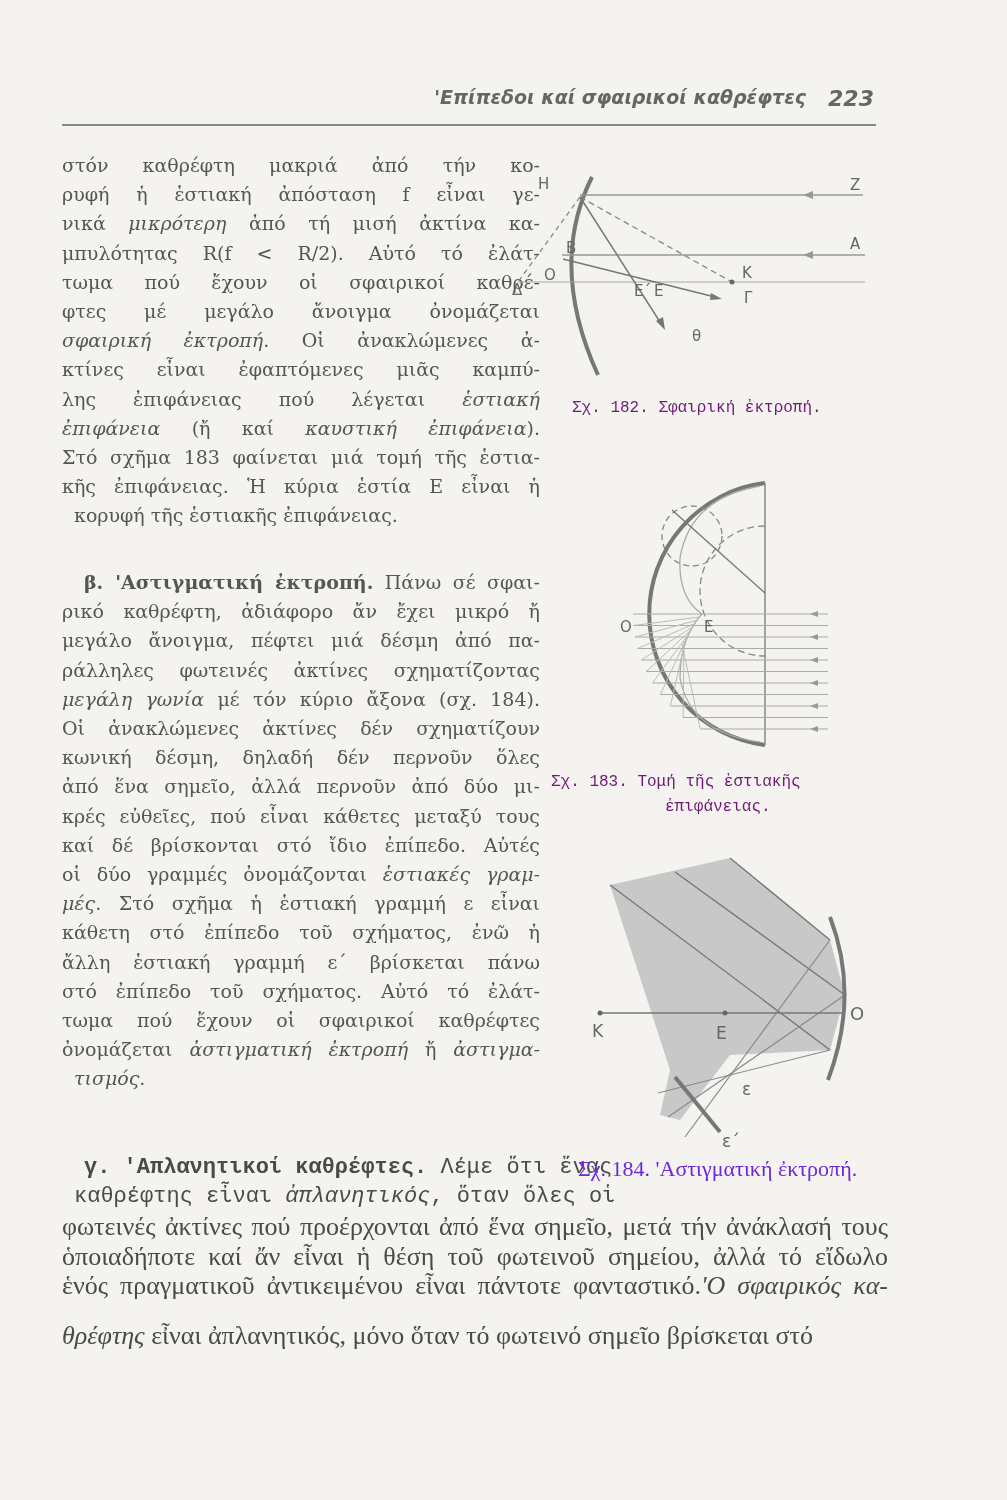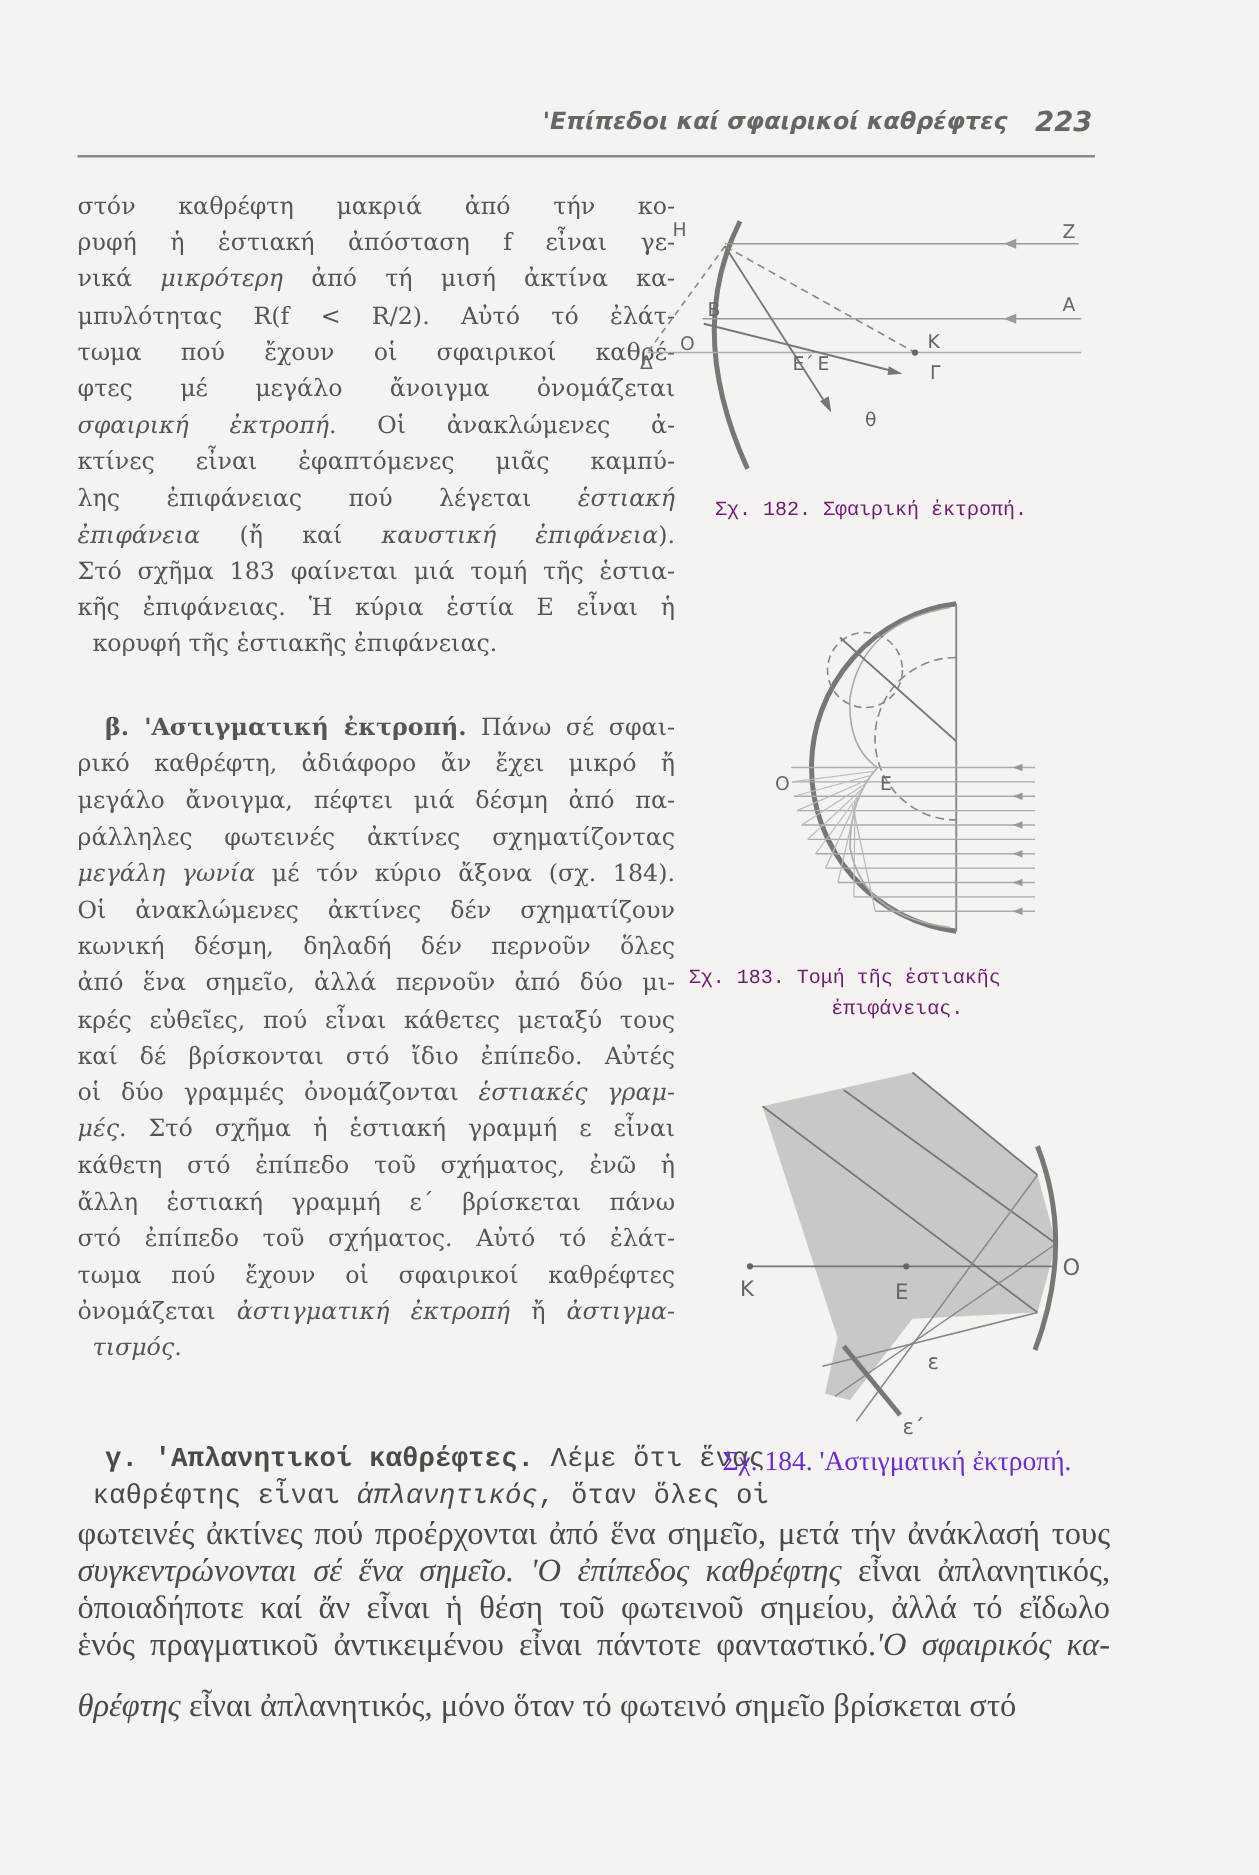--- a/index.html
+++ b/index.html
@@ -94,21 +94,20 @@
     <span class="line">τωμα πού ἔχουν οἱ σφαιρικοί καθρέφτες</span>
     <span class="line"><span>ὀνομάζεται </span><span class="it">ἀστιγματική ἐκτροπή</span><span> ἤ </span><span class="it">ἀστιγμα-</span></span>
     <span class="line last"><span class="it">τισμός</span><span>.</span></span>
   </div>
 <div class="col" id="para3a" style="top:1153px; font-family:Liberation Mono, monospace; font-size:22px; color:#4a4a4a;">
     <span class="line indent"><span class="bd">γ. 'Απλανητικοί καθρέφτες.</span><span> Λέμε ὅτι ἕνας</span></span>
     <span class="line last"><span>καθρέφτης εἶναι </span><span class="it">ἀπλανητικός</span><span>, ὅταν ὅλες οἱ</span></span>
   </div>
 <div class="full" id="para3b" style="top:1212px;">
     <span class="line">φωτεινές ἀκτίνες πού προέρχονται ἀπό ἕνα σημεῖο, μετά τήν ἀνάκλασή τους</span>
-    <span class="line"><span class="it">συγκεντρώνονται σέ ἕνα σημεῖο. 'Ο ἐπίπεδος καθρέφτης</span><span> εἶναι ἀπλανητικός,</span></span>
     <span class="line">ὁποιαδήποτε καί ἄν εἶναι ἡ θέση τοῦ φωτεινοῦ σημείου, ἀλλά τό εἴδωλο</span>
     <span class="line"><span>ἑνός πραγματικοῦ ἀντικειμένου εἶναι πάντοτε φανταστικό.</span><span class="it">'Ο σφαιρικός κα-</span></span>
     <span class="line last"><span class="it">θρέφτης</span><span> εἶναι ἀπλανητικός, μόνο ὅταν τό φωτεινό σημεῖο βρίσκεται στό</span></span>
   </div>
 
 <svg class="fig" style="left:510px; top:165px;" width="370" height="220" viewBox="0 0 370 220">
   <path d="M 82 12 Q 38 100 88 210" fill="none" stroke="#777" stroke-width="4"></path>
   <line x1="70" y1="30" x2="353" y2="30" stroke="#999" stroke-width="1.3"></line>
   <polygon points="293,30 303,26 303,34" fill="#999"></polygon>
   <line x1="52" y1="90" x2="355" y2="90" stroke="#999" stroke-width="1.3"></line>

